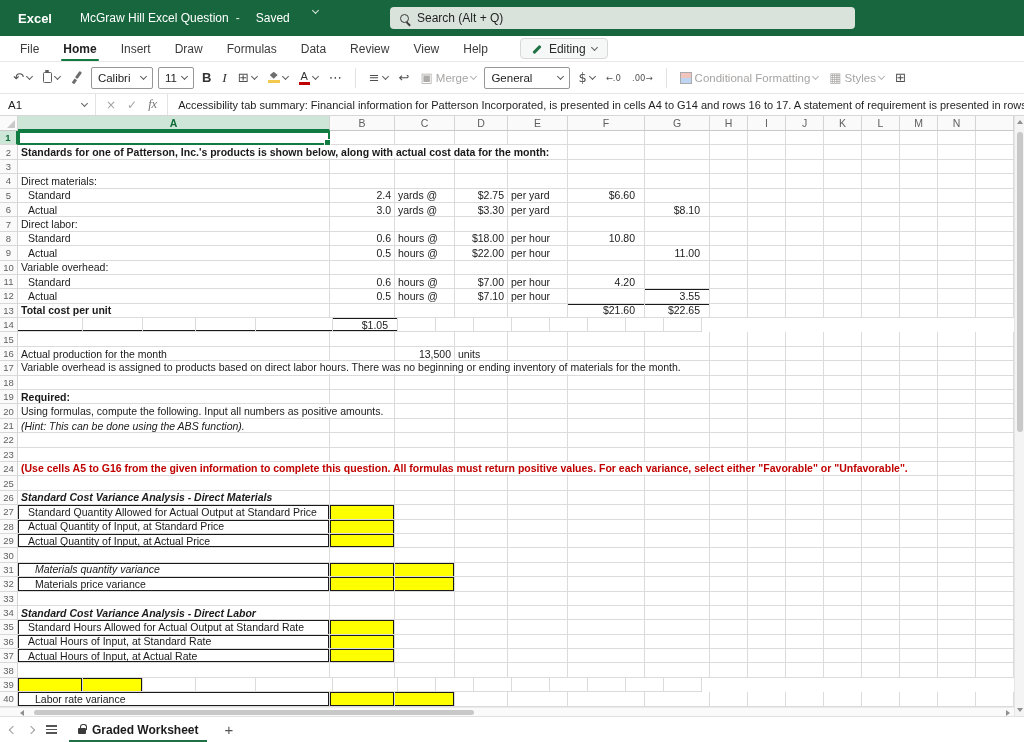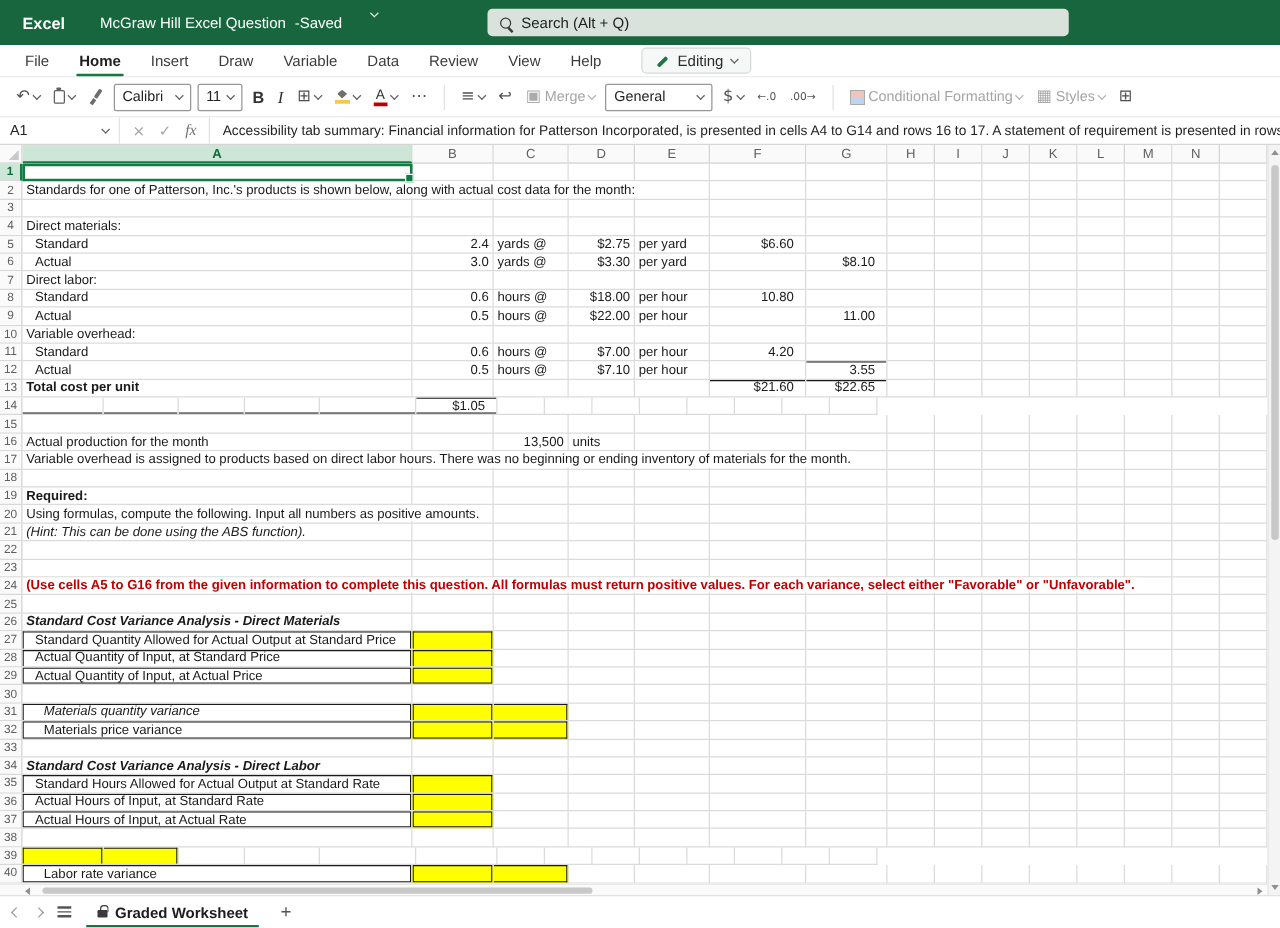--- a/index.html
+++ b/index.html
@@ -4,21 +4,21 @@
 <style>
   *{box-sizing:border-box;margin:0;padding:0}
   html,body{width:1024px;height:742px;overflow:hidden}
   body{font-family:"Liberation Sans","DejaVu Sans",sans-serif;background:#fff;position:relative}
 
   
   .titlebar{height:36px;background:#17663D;display:flex;align-items:center;color:#fff;position:relative}
   .app-name{font-weight:700;font-size:13px;margin-left:18px}
   .doc-title{font-size:12px;margin-left:28px}
   .dash{font-size:12px;margin-left:7px;opacity:.9}
-  .saved{font-size:12px;margin-left:0;display:flex;align-items:flex-start;gap:23px}
+  .saved{font-size:12px;margin-left:16px;display:flex;align-items:flex-start;gap:23px}
   .chev{width:5px;height:5px;border-right:1.3px solid #5f5f5f;border-bottom:1.3px solid #5f5f5f;transform:rotate(45deg);display:inline-block;margin-top:-3px}
   .chev-w{border-color:#dcebe1}
   .search{position:absolute;left:390px;top:7px;width:465px;height:22px;background:#D9E3DC;border-radius:4px;display:flex;align-items:center;gap:8px;padding-left:10px;color:#1f1f1f;font-size:12px}
   .mag{width:9px;height:9px;border:1.5px solid #3a3a3a;border-radius:50%;position:relative;flex:none}
   .mag:after{content:"";position:absolute;width:5px;height:1.5px;background:#3a3a3a;transform:rotate(45deg);left:5px;top:8px}
 
   
   .menubar{height:26px;display:flex;align-items:center;border-bottom:1px solid #E8E8E8;padding-left:8px;background:#fff}
   .menu-items{display:flex;height:100%}
   .mitem{font-size:12px;color:#3b3b3b;padding:0 12px;height:100%;display:flex;align-items:center;position:relative}
@@ -127,21 +127,21 @@
     <span>Search (Alt + Q)</span>
   </div>
 </div>
 
 <div class="menubar">
   <div id="menu-items" class="menu-items">
       <div class="mitem">File</div>
       <div class="mitem active">Home</div>
       <div class="mitem">Insert</div>
       <div class="mitem">Draw</div>
-      <div class="mitem">Variable</div>
+      <div class="mitem">Formulas</div>
       <div class="mitem">Data</div>
       <div class="mitem">Review</div>
       <div class="mitem">View</div>
       <div class="mitem">Help</div>
     </div>
   <div class="editing-btn">
     <span class="pencil"></span>
     <span>Editing</span>
     <span class="chev"></span>
   </div>
@@ -281,21 +281,21 @@
         <div class="cell" style="width: 38px;"></div>
         <div class="cell" style="width: 38px;"></div>
         <div class="cell" style="width: 38px;"></div>
         <div class="cell" style="width: 38px;"></div>
         <div class="cell" style="width: 38px;"></div>
         <div class="cell" style="width: 38px;"></div>
         <div class="cell" style="width: 38px;"></div>
       </div>
       <div class="grow">
         <div class="rowhead">2</div>
-        <div class="cell ovf" style="width: 312px;">
+        <div class="cell ovf" style="width: 312px; font-weight: bold;">
           <span class="txt">Standards for one of Patterson, Inc.'s products is shown below, along with actual cost data for the month:</span>
         </div>
         <div class="cell" style="width: 65px;"></div>
         <div class="cell" style="width: 60px;"></div>
         <div class="cell" style="width: 53px;"></div>
         <div class="cell" style="width: 60px;"></div>
         <div class="cell" style="width: 77px;"></div>
         <div class="cell" style="width: 65px;"></div>
         <div class="cell" style="width: 38px;"></div>
         <div class="cell" style="width: 38px;"></div>

